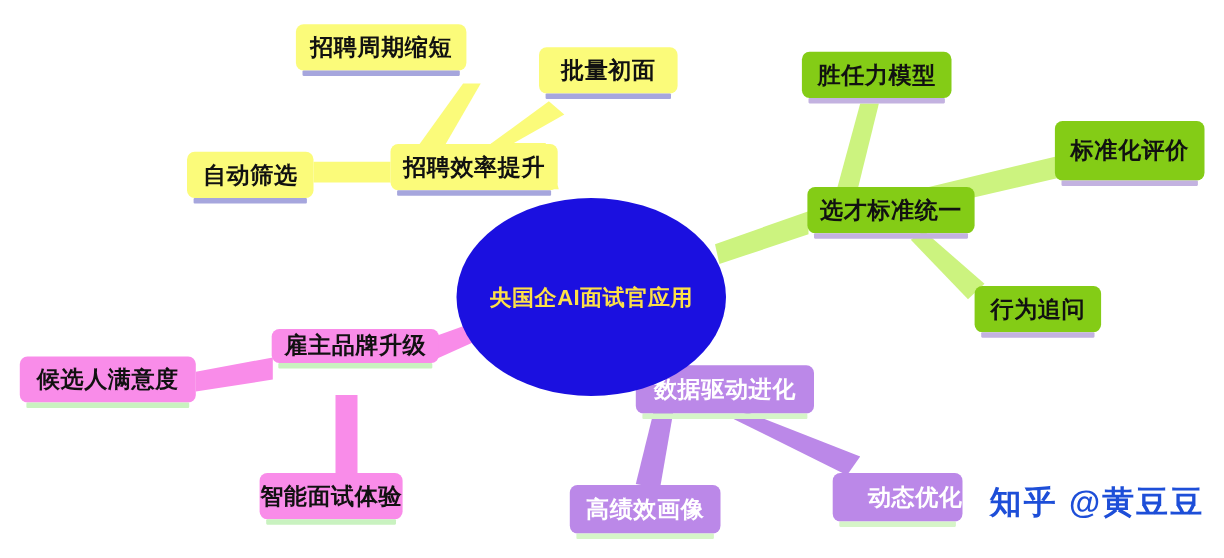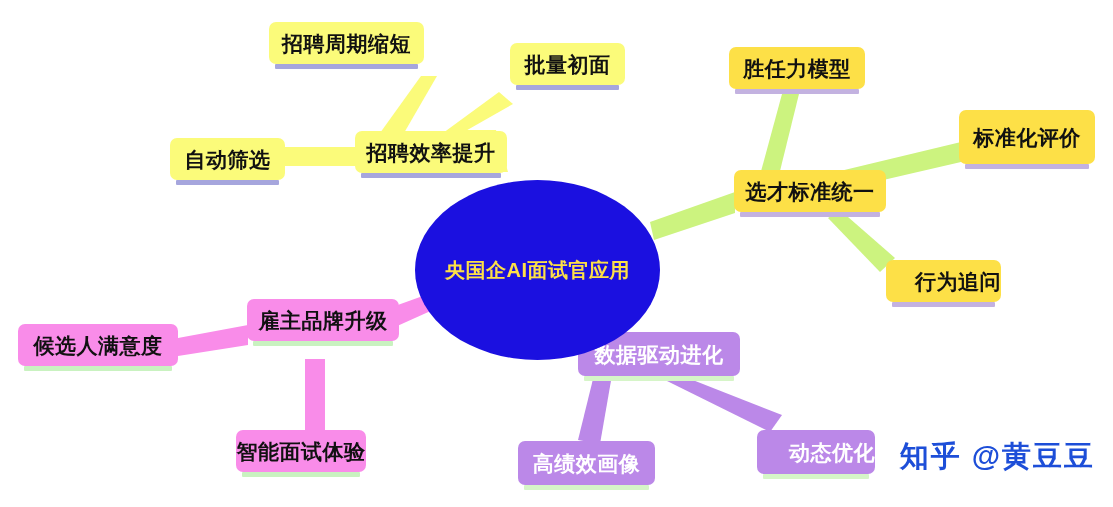--- a/index.html
+++ b/index.html
@@ -34,21 +34,21 @@
     height:5px;
     border-radius:1px;
   }
 
   
   .n-yellow{background:#fbfb7a;}
   .n-yellow .label{color:#111111;font-weight:700;font-size:21px;}
   .n-yellow::after{background:#a6a6dd;}
 
   
-  .n-green{background:#fde047;}
+  .n-green{background:#84cc16;}
   .n-green .label{color:#111111;font-weight:700;font-size:21px;}
   .n-green::after{background:#c3b2e0;}
 
   
   .n-pink{background:#f98ce9;}
   .n-pink .label{color:#111111;font-weight:700;font-size:21px;}
   .n-pink::after{background:#c9f2c0;}
 
   
   .n-purple{background:#bb88e8;}
@@ -121,45 +121,45 @@
   </div>
 
   <div class="node n-yellow" style="left:355px;top:131px;width:152px;height:42px;">
     <span class="label">招聘效率提升</span>
   </div>
 
   <div class="node n-yellow" style="left:269px;top:22px;width:155px;height:42px;">
     <span class="label">招聘周期缩短</span>
   </div>
 
-  <div class="node n-yellow" style="left:510px;top:43px;width:115px;height:42px;">
+  <div class="node n-yellow" style="left:490px;top:43px;width:126px;height:42px;">
     <span class="label">批量初面</span>
   </div>
 
   <div class="node n-yellow" style="left:170px;top:138px;width:115px;height:42px;">
     <span class="label">自动筛选</span>
   </div>
 
   <div class="node n-green" style="left:734px;top:170px;width:152px;height:42px;">
     <span class="label">选才标准统一</span>
   </div>
 
   <div class="node n-green" style="left:729px;top:47px;width:136px;height:42px;">
     <span class="label">胜任力模型</span>
   </div>
 
   <div class="node n-green" style="left:959px;top:110px;width:136px;height:54px;">
     <span class="label">标准化评价</span>
   </div>
 
-  <div class="node n-green" style="left:886px;top:260px;width:115px;height:42px;justify-content:flex-end;">
+  <div class="node n-green" style="left:886px;top:260px;width:115px;height:42px;">
     <span class="label">行为追问</span>
   </div>
 
-  <div class="node n-pink" style="left:247px;top:299px;width:152px;height:42px;">
+  <div class="node n-pink" style="left:247px;top:299px;width:152px;height:31px;">
     <span class="label">雇主品牌升级</span>
   </div>
 
   <div class="node n-pink" style="left:18px;top:324px;width:160px;height:42px;">
     <span class="label">候选人满意度</span>
   </div>
 
   <div class="node n-pink" style="left:236px;top:430px;width:130px;height:42px;">
     <span class="label">智能面试体验</span>
   </div>

